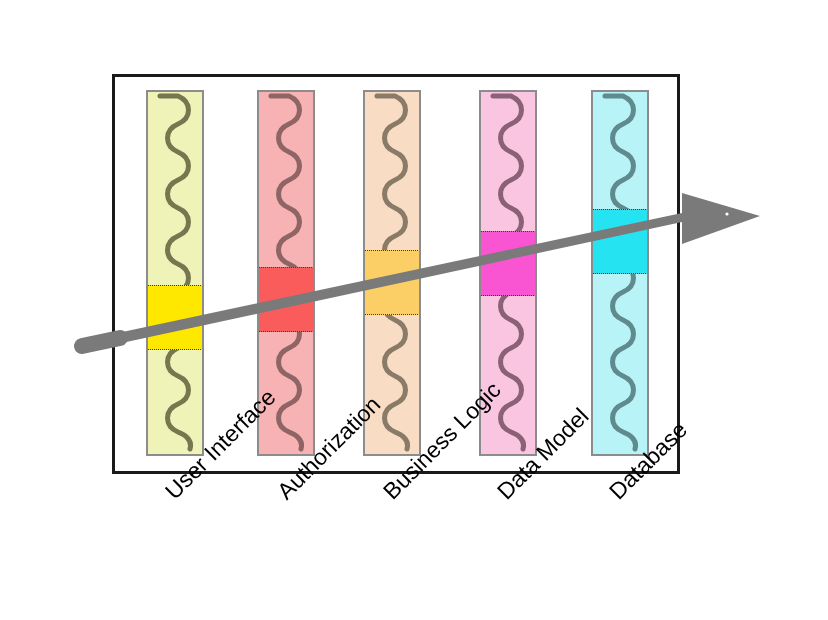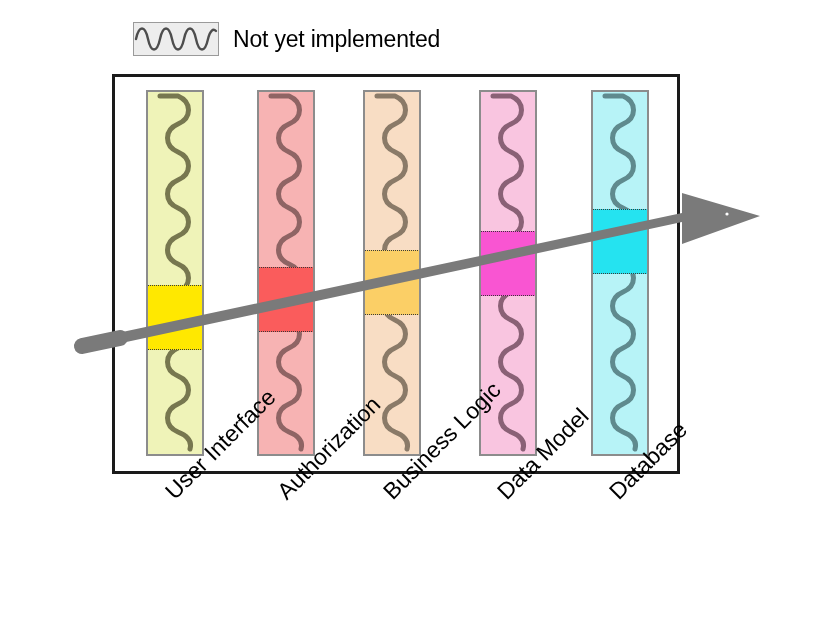--- a/index.html
+++ b/index.html
@@ -107,28 +107,20 @@
     transform-origin: left top;
     transform: rotate(-45deg);
     letter-spacing: 0px;
   }
 </style>
 </head>
 <body>
 
 <div id="stage">
 
-  <div id="legend">
-    <span id="legend-swatch" style="background: rgb(237, 237, 237); border-color: rgb(154, 154, 154);">
-      <svg width="84" height="32" viewBox="0 0 84 32" xmlns="http://www.w3.org/2000/svg">
-        <path d="M2,16 C5,2 11,2 14,16 C17,30 23,30 26,16 C29,2 35,2 38,16 C41,30 47,30 50,16 C53,2 59,2 62,16 C65,30 71,30 74,16 C76,8 79,5 82,8" fill="none" stroke="#4d4d4d" stroke-width="2.4" stroke-linecap="round"></path>
-      </svg>
-    </span>
-    <span id="legend-label">Not yet implemented</span>
-  </div>
 
   <div id="frame" style="border-color: rgb(26, 26, 26);"></div>
 
   <div class="column" id="col-0" style="left: 146px; border-color: rgb(140, 140, 140);">
     <svg class="col-wave" viewBox="0 0 54 362" preserveAspectRatio="none">
       <rect x="0" y="0" width="54" height="362" fill="#eff3b8"></rect>
       <path d="M12,4 L30,4 C44,10 44,26 30,32 C16,38 16,54 30,60 C44,66 44,82 30,88 C16,94 16,110 30,116 C44,122 44,138 30,144 C16,150 16,166 30,172 C44,178 44,194 30,200 C16,206 16,222 30,228 C44,234 44,250 30,256 C16,262 16,278 30,284 C44,290 44,306 30,312 C16,318 16,334 30,340 C40,344 44,350 42,357" fill="none" stroke="#77774f" stroke-width="5" stroke-linecap="round" stroke-linejoin="round"></path>
     </svg>
     <div class="col-highlight" id="hl-0" style="top: 193px; height: 65px; background: rgb(255, 232, 0);"></div>
   </div>

